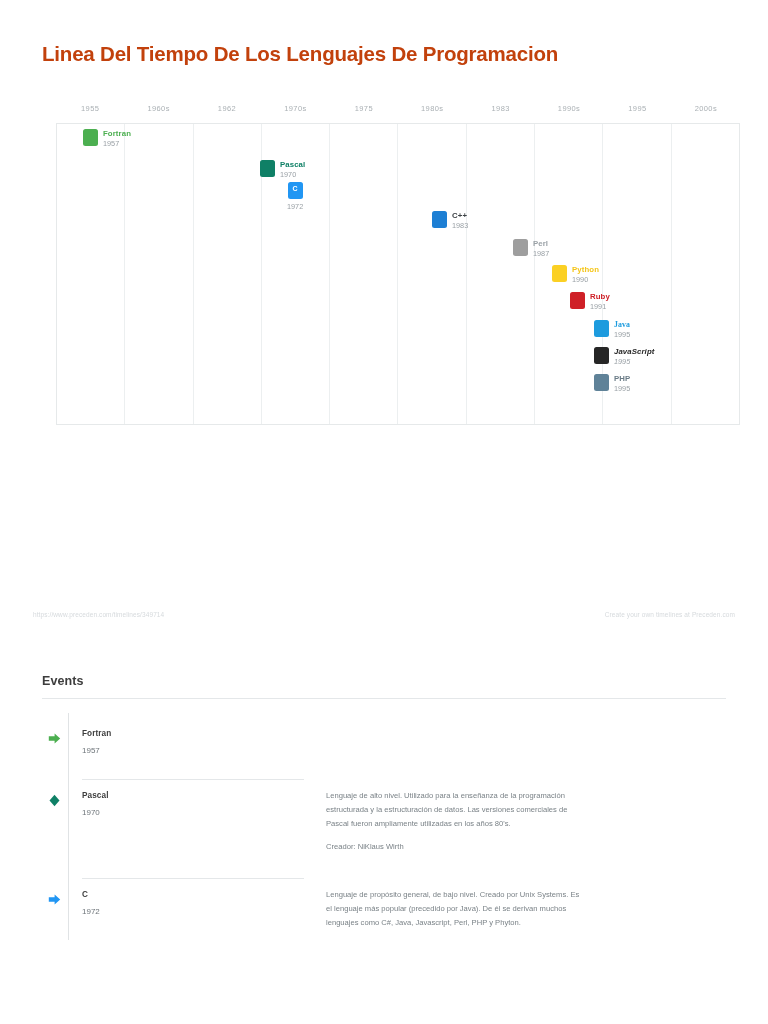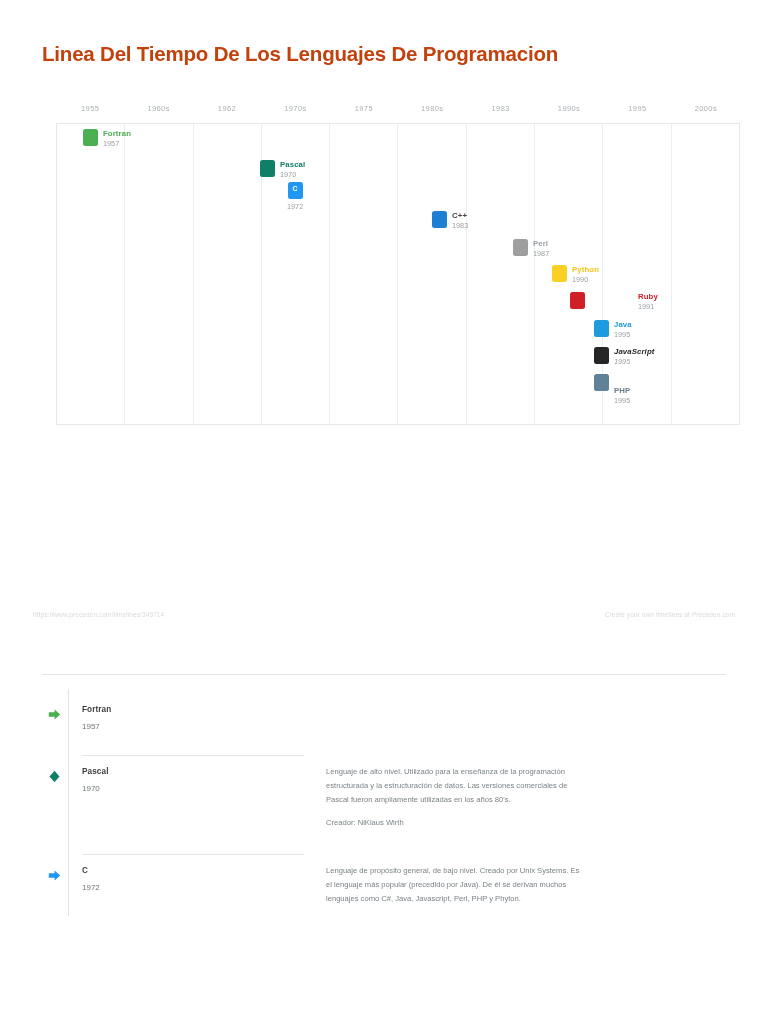--- a/index.html
+++ b/index.html
@@ -260,59 +260,60 @@
               <span class="mk-year">1987</span>
             </div>
           </div>
           <div class="marker" style="left: 495px; top: 141px;">
             <div class="swatch" style="background: rgb(251, 208, 36);"></div>
             <div class="mk-text">
               <span class="mk-name" style="color: rgb(245, 197, 24);">Python</span>
               <span class="mk-year">1990</span>
             </div>
           </div>
-          <div class="marker" style="left: 513px; top: 168px; gap: 48px;">
+          <div class="marker" style="left: 513px; top: 168px;">
             <div class="swatch" style="background: rgb(207, 32, 39);"></div>
             <div class="mk-text">
               <span class="mk-name" style="color: rgb(207, 32, 39);">Ruby</span>
               <span class="mk-year">1991</span>
             </div>
           </div>
           <div class="marker" style="left: 537px; top: 196px;">
             <div class="swatch" style="background: rgb(29, 155, 222);"></div>
             <div class="mk-text">
-              <span class="mk-name" style="color: rgb(29, 155, 222);">Java</span>
+              <span class="mk-name" style="color: rgb(29, 155, 222); font-family: Liberation Serif, serif;">Java</span>
               <span class="mk-year">1995</span>
             </div>
           </div>
           <div class="marker" style="left: 537px; top: 223px; font-style: italic;">
             <div class="swatch" style="background: rgb(38, 38, 38);"></div>
             <div class="mk-text">
               <span class="mk-name" style="color: rgb(38, 38, 38);">JavaScript</span>
               <span class="mk-year">1995</span>
             </div>
           </div>
           <div class="marker" style="left: 537px; top: 250px;">
             <div class="swatch" style="background: rgb(95, 130, 152);"></div>
             <div class="mk-text">
-              <span class="mk-name" style="color: rgb(106, 123, 134); margin-top: 12px;">PHP</span>
+              <span class="mk-name" style="color: rgb(106, 123, 134);">PHP</span>
               <span class="mk-year">1995</span>
             </div>
           </div>
         </div>
     </div>
 
   </div>
 
   <div class="chart-footer">
     <span>https://www.preceden.com/timelines/349714</span>
     <span>Create your own timelines at Preceden.com</span>
   </div>
 
   <div class="events-section">
+    <div class="events-title">Events</div>
     <div class="events-rule"></div>
     <div class="events-body">
       <div class="spine"></div>
       <div id="event-rows">
           <div class="event-row">
             <div class="ev-left">
               <span class="ev-icon">
                 <svg width="13" height="13" viewBox="0 0 13 13">
                   <path d="M0.8 4.3 L6.6 4.3 L6.6 1.6 L12.2 6.5 L6.6 11.4 L6.6 8.7 L0.8 8.7 Z" fill="#4caf50"></path>
                 </svg>

